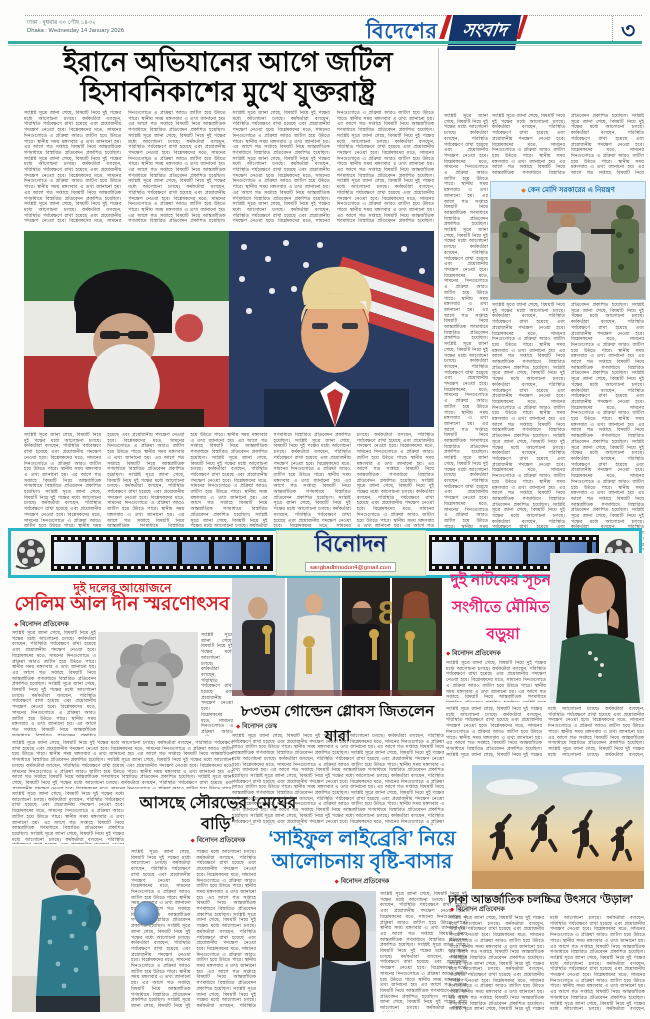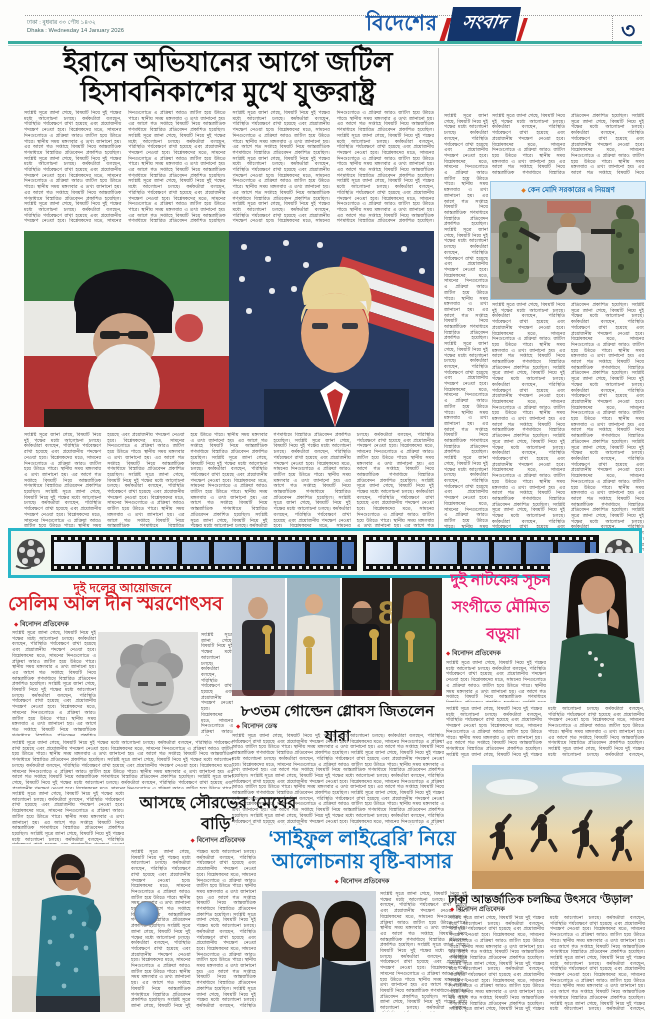--- a/index.html
+++ b/index.html
@@ -2,21 +2,21 @@
 <html><head>
 <meta charset="utf-8">
 <style>
   html,body{margin:0;padding:0;background:#e8e8e4;}
   .page{position:relative;width:650px;height:1019px;background:#fdfdfb;margin:0 auto;
         font-family:"Liberation Sans","DejaVu Sans",sans-serif;overflow:hidden;}
   .abs{position:absolute;}
   
   .hdr-dotted{top:15px;left:25px;width:617px;border-top:1px dotted #9a9a9a;height:0;}
   .dateline{top:19px;left:27px;font-size:5.8px;line-height:7.5px;color:#4a6a6a;}
-  .masthead{top:15px;left:366px;height:27px;display:flex;align-items:flex-end;}
+  .masthead{top:15px;left:366px;height:27px;display:flex;align-items:flex-start;}
   .mh-left{color:#1d5cab;font-size:21px;font-weight:800;letter-spacing:.5px;}
   .mh-slash{width:5px;height:24px;background:#c82020;transform:skewX(-18deg);margin:0 2px 0 5px;}
   .mh-box{background:#14356b;color:#fff;font-size:18px;font-weight:800;font-style:italic;
           padding:1px 12px 3px 12px;transform:skewX(-10deg);}
   .mh-slash2{width:4px;height:24px;background:#c82020;transform:skewX(-18deg);margin-left:2px;}
   .pg-sep{top:16px;left:612px;height:25px;border-left:1px dotted #9a9a9a;}
   .page-num{top:13px;left:621px;font-size:22px;font-weight:800;color:#14356b;}
   .teal-rule{top:41px;left:8px;width:634px;height:3px;background:#3aada0;}
   .teal-rule2{top:45px;left:8px;width:634px;height:1px;background:#bcd8d4;}
   
@@ -53,21 +53,21 @@
     background:repeating-linear-gradient(90deg,transparent 0 27px,#101010 27px 32px),
                linear-gradient(115deg,#eaf2fc 0%,#9ab8e0 45%,#4a74b8 100%);}
   .ent-label{flex:0 0 148px;background:#e6f0d6;border:1px solid #cfe0b8;text-align:center;
              padding:1px 0 2px 0;}
   .ent-title{font-size:22px;line-height:23px;font-weight:800;color:#1b2f6e;
              text-shadow:1px 1px 0 #b8cfe8;}
   .ent-email{display:inline-block;background:#fff;border:1px solid #aaa;color:#b02018;
              font-size:6px;line-height:8px;padding:0 4px;}
   
   .kicker{top:579px;left:15px;width:215px;text-align:center;font-size:12px;font-weight:800;color:#d62027;z-index:3;}
-  .selim-hl{top:592px;left:8px;width:228px;font-size:19px;line-height:24px;
+  .selim-hl{top:592px;left:8px;width:228px;text-align:center;font-size:19px;line-height:24px;
             font-weight:800;color:#d62027;}
   .byline{font-size:6.5px;line-height:8px;font-weight:700;color:#333;}
   .bullet{color:#d62027;font-size:5.5px;}
   .selim-by{top:620px;left:14px;}
   .selim-a{top:630px;left:12px;width:84px;height:106px;}
   .selim-portrait{top:632px;left:98px;width:100px;height:104px;}
   .selim-b{top:632px;left:201px;width:32px;height:104px;}
   .selim-c{top:740px;left:12px;width:221px;height:49px;}
   .selim-d{top:791px;left:12px;width:112px;height:53px;}
   .sourov{top:846px;left:12px;width:113px;height:166px;}
@@ -227,20 +227,24 @@
       <circle cx="17" cy="7" r="3" fill="#ddd"></circle>
         <circle cx="26" cy="14" r="3" fill="#ddd"></circle>
       <circle cx="23" cy="25" r="3" fill="#ddd"></circle>
         <circle cx="11" cy="25" r="3" fill="#ddd"></circle>
       <circle cx="8" cy="14" r="3" fill="#ddd"></circle>
       <path d="M2 30 Q10 34 17 31" stroke="#4a4a4a" stroke-width="2" fill="none"></path>
     </svg>
     <div class="strip s1">
         <div class="frames"></div>
       </div>
+    <div class="ent-label">
+      <div class="ent-title">বিনোদন</div>
+      <div class="ent-email">sangbadbinodon4@gmail.com</div>
+    </div>
     <div class="strip s2">
         <div class="frames"></div>
       </div>
     <svg class="reel" viewBox="0 0 34 34">
       <circle cx="17" cy="17" r="14" fill="#4a4a4a"></circle>
       <circle cx="17" cy="17" r="4" fill="#ddd"></circle>
       <circle cx="17" cy="7" r="3" fill="#ddd"></circle>
         <circle cx="26" cy="14" r="3" fill="#ddd"></circle>
       <circle cx="23" cy="25" r="3" fill="#ddd"></circle>
         <circle cx="11" cy="25" r="3" fill="#ddd"></circle>

